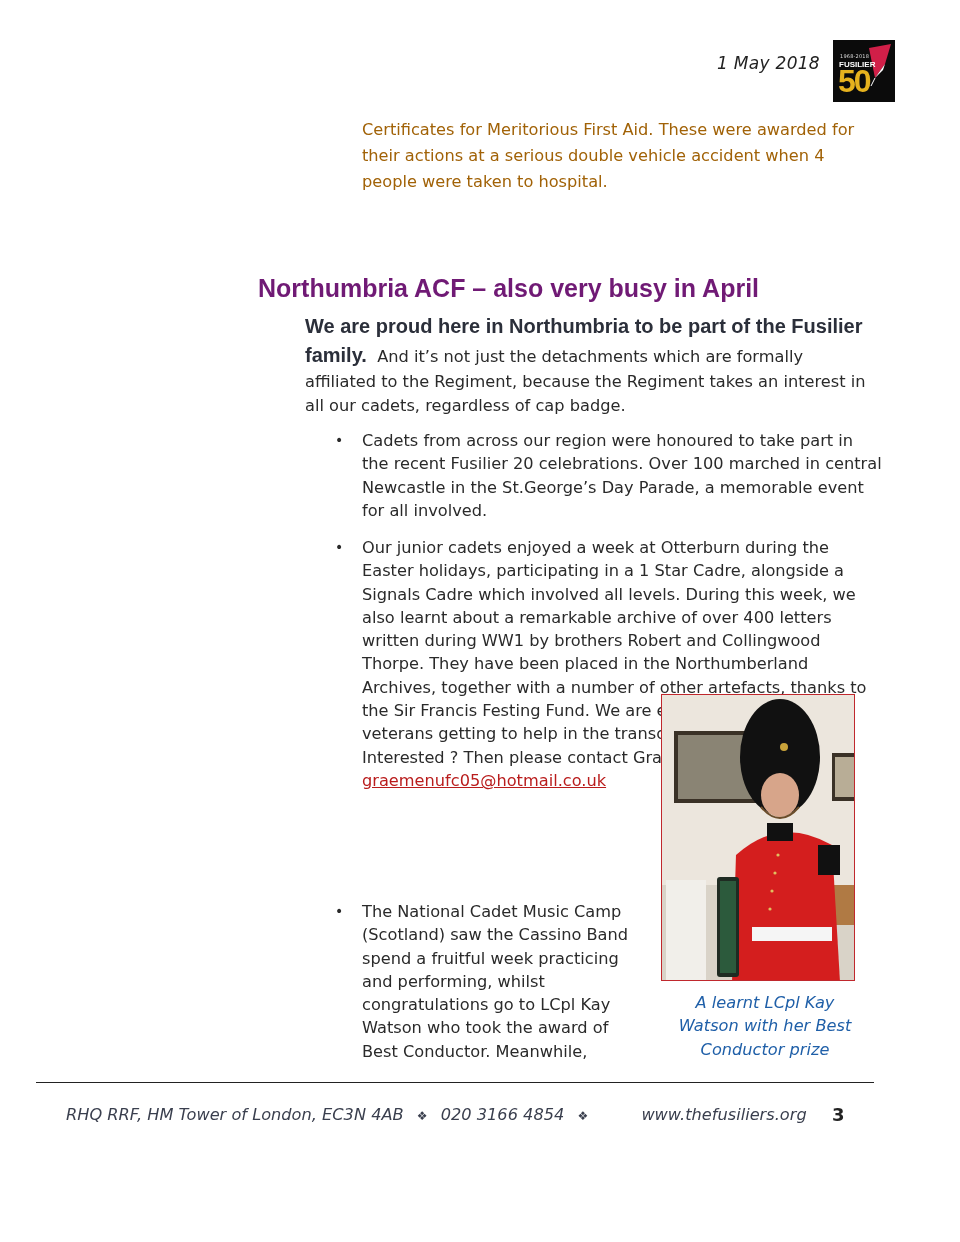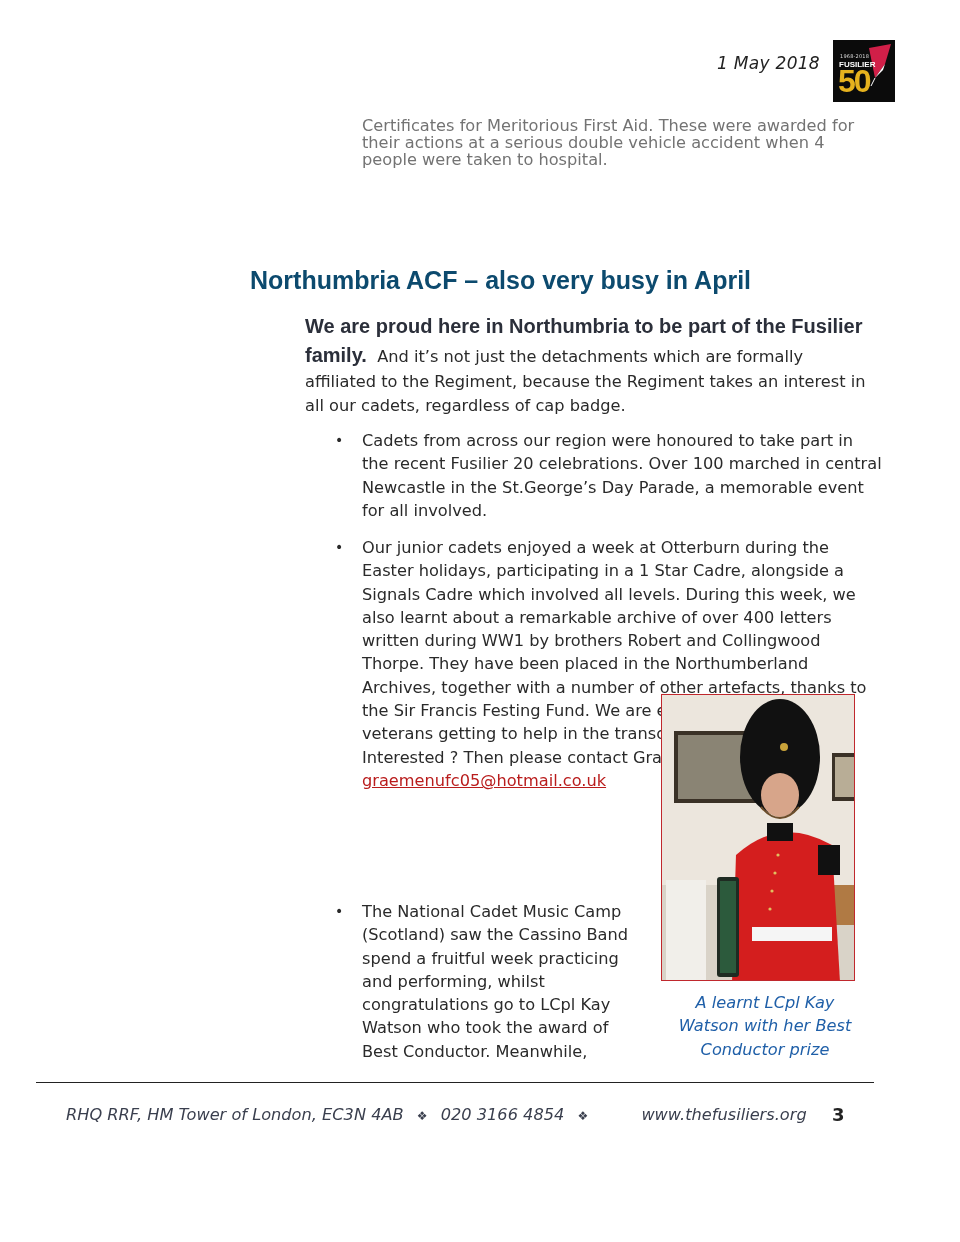--- a/index.html
+++ b/index.html
@@ -3,22 +3,22 @@
   <meta charset="utf-8">
   <style>
     html, body { margin: 0; padding: 0; background: #ffffff; }
     body { width: 960px; height: 1242px; position: relative; overflow: hidden; font-family: "DejaVu Sans", sans-serif; color: #2a2a2a; }
     .date { position: absolute; left: 690px; top: 53px; width: 130px; text-align: right; font-style: italic; font-size: 17px; color: #222; letter-spacing: 0.3px; }
     .logo { position: absolute; left: 833px; top: 40px; width: 62px; height: 62px; background: #0b0b0b; overflow: hidden; }
     .logo .yrs { position: absolute; left: 7px; top: 13px; font-size: 5px; color: #ddd; letter-spacing: 0.2px; }
     .logo .fus { position: absolute; left: 6px; top: 20px; font-size: 8px; font-weight: bold; color: #fff; font-family: "Liberation Sans", sans-serif; }
     .logo .fifty { position: absolute; left: 5px; top: 23px; font-size: 32px; font-weight: bold; color: #e6b21e; font-family: "Liberation Sans", sans-serif; letter-spacing: -2px; }
     .logo svg { position: absolute; left: 0; top: 0; }
-    .intro { position: absolute; left: 362px; top: 117px; width: 520px; font-size: 16.2px; line-height: 17px; color: #737373; }
-    .section-title { position: absolute; left: 250px; top: 266px; font-family: "Liberation Sans", sans-serif; font-weight: bold; font-size: 25px; color: #0c4a6e; margin: 0; }
+    .intro { position: absolute; left: 362px; top: 117px; width: 520px; font-size: 16.2px; line-height: 26px; color: #a16207; }
+    .section-title { position: absolute; left: 250px; top: 266px; font-family: "Liberation Sans", sans-serif; font-weight: bold; font-size: 25px; color: #701a75; margin: 8px; }
     .lead { position: absolute; left: 305px; top: 312px; width: 570px; font-size: 16.2px; line-height: 24px; color: #2a2a2a; }
     .lead .lead-strong { font-family: "Liberation Sans", sans-serif; font-weight: bold; font-size: 20px; color: #2b2f3a; line-height: 29px; }
     .bullet { position: absolute; left: 335px; font-size: 16.2px; line-height: 23.3px; color: #2a2a2a; }
     .bullet .dot { position: absolute; left: 0; top: 0; font-size: 14px; }
     .bullet .btext { position: absolute; left: 27px; top: 0; }
     .b1 { top: 429px; width: 545px; }
     .b1 .btext { width: 520px; }
     .b2 { top: 536px; width: 545px; }
     .b2 .btext { width: 520px; }
     .b3 { top: 900px; width: 310px; }

